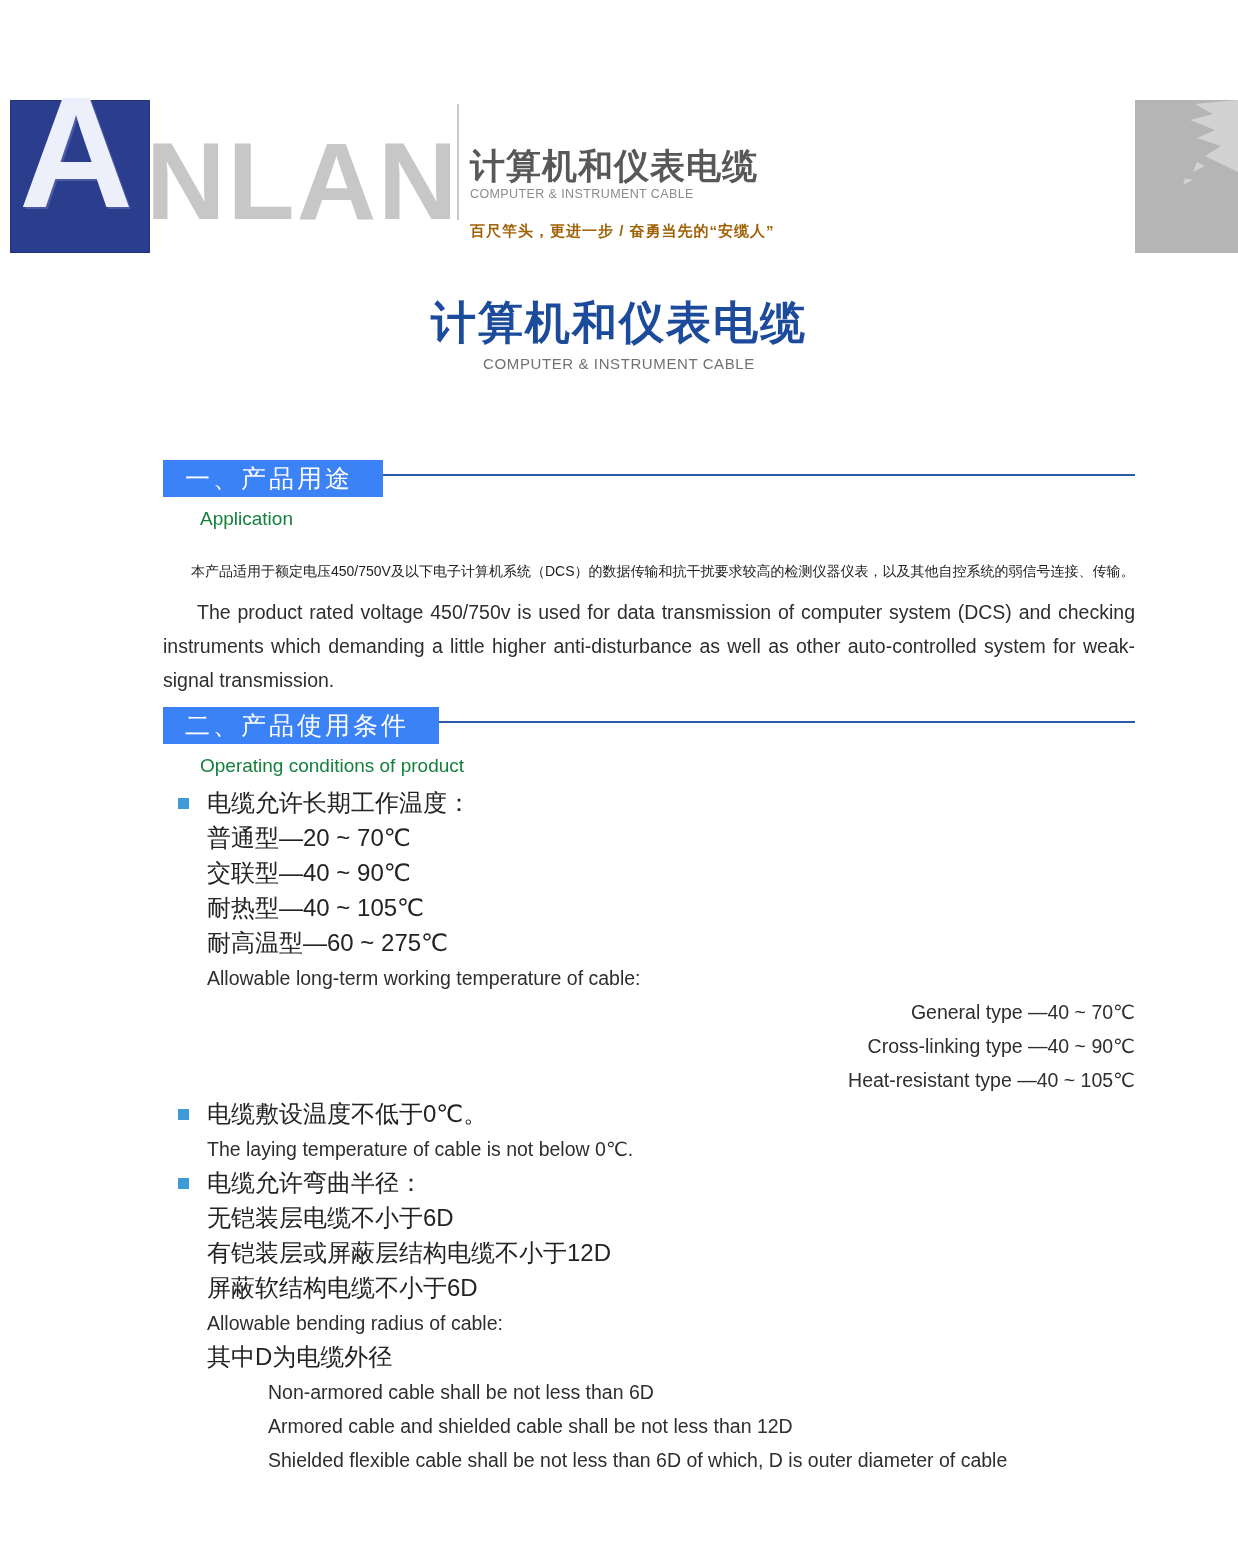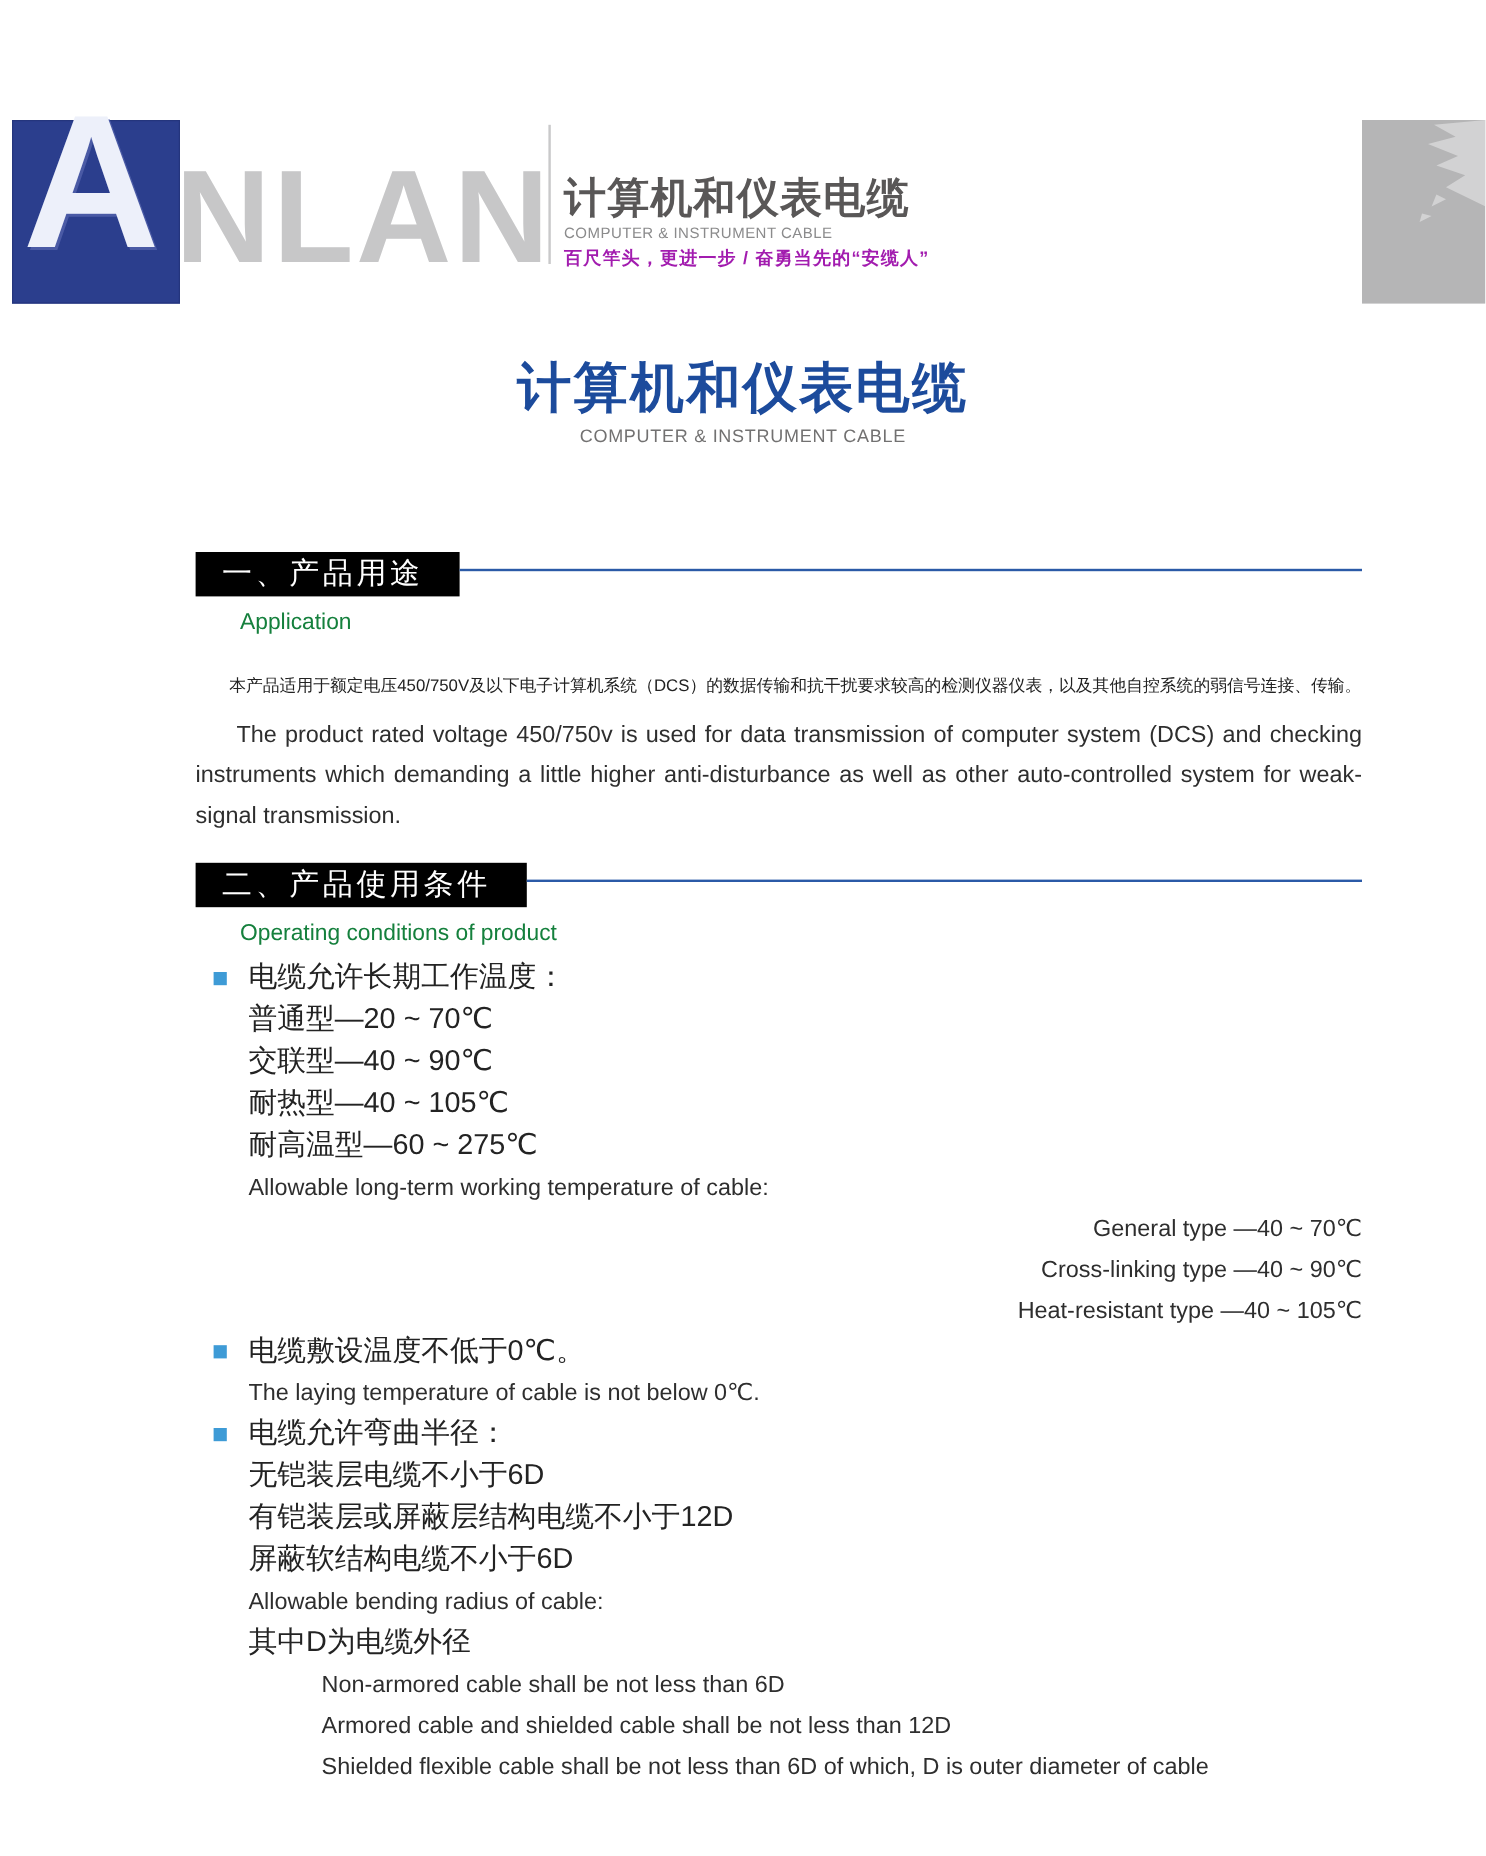--- a/index.html
+++ b/index.html
@@ -36,21 +36,21 @@
     font-size: 110px; line-height: 110px; font-weight: bold;
     color: #c7c7c8; letter-spacing: 2px;
   }
   .brand-divider {
     position: absolute; left: 457px; top: 4px;
     width: 2px; height: 116px; background: #c9c9ca;
   }
   .brand-text { position: absolute; left: 470px; top: 46px; width: 560px; }
   .brand-zh { font-size: 35px; font-weight: bold; color: #595757; letter-spacing: 1px; line-height: 40px; }
   .brand-en { font-size: 12.5px; color: #8b8b8c; letter-spacing: 0.4px; margin-top: 1px; }
-  .brand-slogan { font-size: 15px; font-weight: bold; color: #a21caf; margin-top: 5px; letter-spacing: 1px; }
+  .brand-slogan { font-size: 15px; font-weight: bold; color: #a16207; margin-top: 21px; letter-spacing: 1px; }
 
   .corner-box {
     position: absolute; right: 0; top: 0;
     width: 103px; height: 153px;
     background: #b5b5b6; overflow: hidden;
   }
   .corner-box svg { position: absolute; right: 0; top: 0; }
 
   
   .main { position: absolute; top: 296px; left: 0; right: 0; }
@@ -61,23 +61,23 @@
   .doc-subtitle {
     text-align: center; font-size: 15px; color: #727171;
     letter-spacing: 0.6px; margin-top: 5px;
   }
 
   
   .content { margin: 0 103px 0 163px; }
 
   .sec-header { display: flex; align-items: center; }
   .sec-header.first { margin-top: 88px; }
-  .sec-header.second { margin-top: 22px; }
+  .sec-header.second { margin-top: 10px; }
   .sec-box {
-    background: #000000; color: #ffffff;
+    background: #3b82f6; color: #ffffff;
     font-size: 25px; line-height: 34px; font-weight: 500;
     letter-spacing: 3px; padding: 1px 30px 2px 22px;
     white-space: nowrap;
   }
   .sec-line { flex: 1; height: 2px; background: #2b5aa7; transform: translateY(-4px); }
   .sec-sub { margin: 9px 0 0 37px; font-size: 19px; color: #15803d; line-height: 26px; }
 
   .zh-para {
     margin-top: 22px; font-size: 14px; line-height: 34px;
     color: #222222; text-align: justify; text-indent: 2em;

